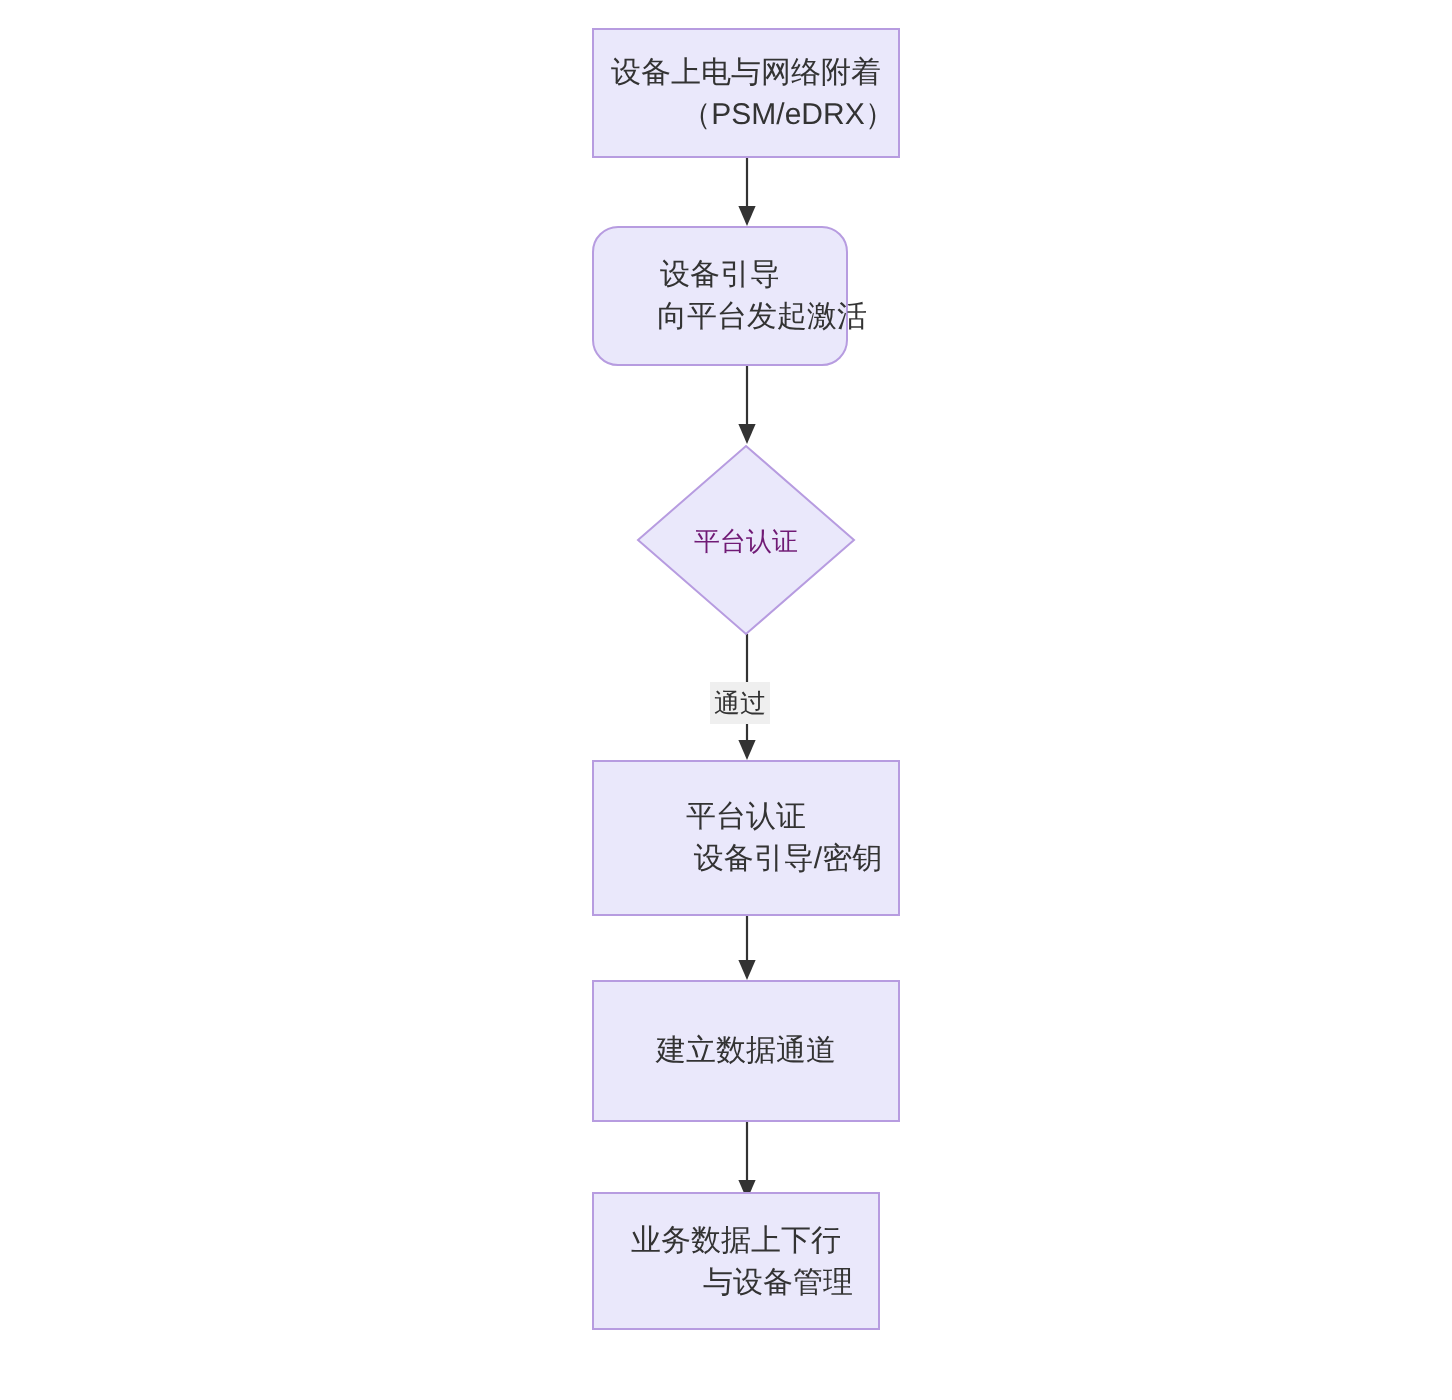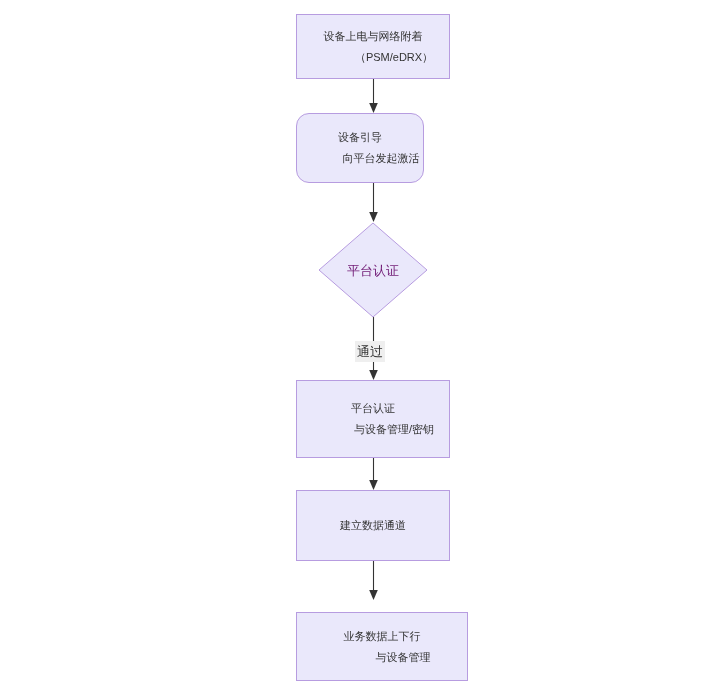--- a/index.html
+++ b/index.html
@@ -28,33 +28,33 @@
   .node {
     position: absolute;
     box-sizing: border-box;
     background: #eae8fb;
     border: 1px solid #b79ce0;
     display: flex;
     flex-direction: column;
     align-items: center;
     justify-content: center;
     color: #333333;
-    font-size: 11px;
+    font-size: 15px;
     line-height: 21px;
     text-align: center;
     white-space: nowrap;
     z-index: 3;
   }
   .node .line2 { display: block; margin-left: 42px; }
 
   #node-power   { left: 296px; top: 14px;  width: 154px; height: 65px; }
   #node-boot    { left: 296px; top: 113px; width: 128px; height: 70px; border-radius: 13px; }
   #node-reg     { left: 296px; top: 380px; width: 154px; height: 78px; }
   #node-channel { left: 296px; top: 490px; width: 154px; height: 71px; }
-  #node-data    { left: 296px; top: 612px; width: 172px; height: 69px; text-align: right; }
+  #node-data    { left: 296px; top: 596px; width: 144px; height: 69px; text-align: right; }
 
   
   .diamond-wrap {
     position: absolute;
     left: 318px;
     top: 222px;
     width: 110px;
     height: 96px;
     z-index: 3;
   }
@@ -150,21 +150,21 @@
 
   <div class="diamond-wrap">
     <svg width="110" height="96" viewBox="0 0 110 96">
       <polygon points="55,1 109,48 55,95 1,48" fill="#eae8fb" stroke="#b79ce0" stroke-width="1"></polygon>
     </svg>
     <div class="diamond-label">平台认证</div>
   </div>
 
   <div class="node" id="node-reg">
     <span class="line1">平台认证</span>
-    <span class="line2">与设备管理/密钥</span>
+    <span class="line2">设备引导/密钥</span>
   </div>
 
   <div class="node" id="node-channel">
     <span class="line1">建立数据通道</span>
   </div>
 
   <div class="node" id="node-data">
     <span class="line1">业务数据上下行</span>
     <span class="line2">与设备管理</span>
   </div>

